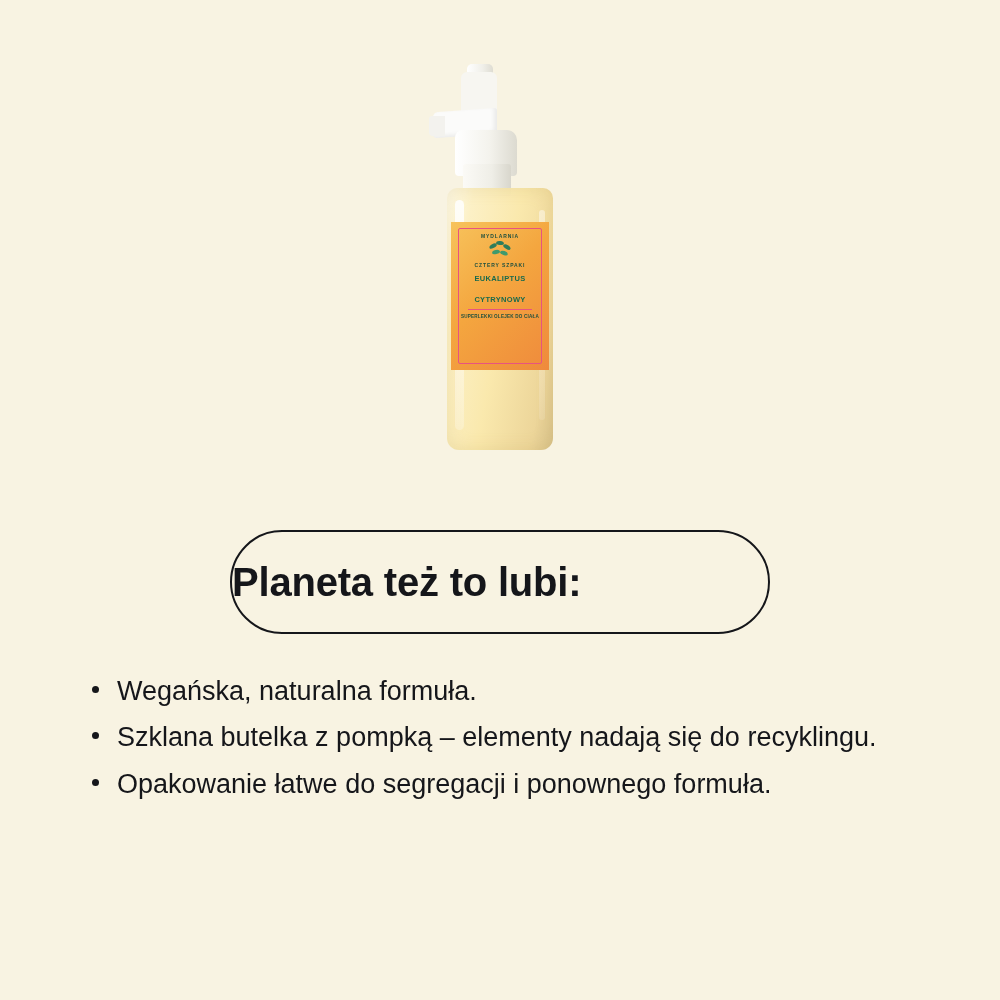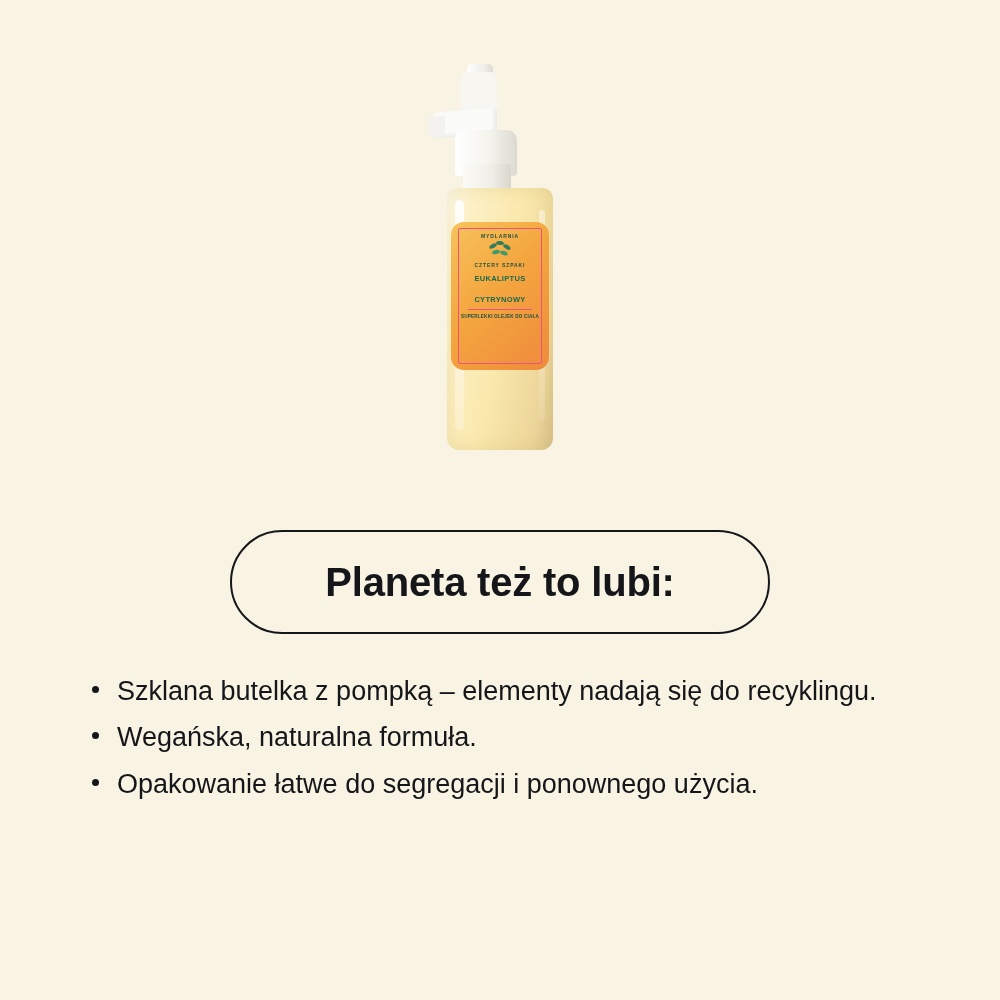--- a/index.html
+++ b/index.html
@@ -131,21 +131,21 @@
   }
 
   
   .label {
     position: absolute;
     left: 24px;
     top: 162px;
     width: 98px;
     height: 148px;
     background: linear-gradient(135deg,#f7c35c 0%,#f4a63f 45%,#ef8a3c 100%);
-    border-radius: 13px;
+    border-radius: 0;
     overflow: hidden;
   }
   .label-inner {
     position: absolute;
     left: 7px;
     top: 6px;
     right: 7px;
     bottom: 6px;
     border: 1.5px solid #e8537f;
     border-radius: 2px;
@@ -213,21 +213,21 @@
     position: absolute;
     left: 50%;
     top: 530px;
     transform: translateX(-50%);
     width: 540px;
     height: 104px;
     border: 2.5px solid #15161a;
     border-radius: 52px;
     display: flex;
     align-items: center;
-    justify-content: center;
+    justify-content: flex-start;
     box-sizing: border-box;
     background: transparent;
   }
   .headline-text {
     font-size: 40px;
     font-weight: 800;
     color: #15161a;
     letter-spacing: -0.2px;
     white-space: nowrap;
   }
@@ -298,25 +298,25 @@
     </div>
   </div>
 
   <div class="headline-pill">
     <span class="headline-text">Planeta też to lubi:</span>
   </div>
 
   <div class="benefits">
     <div class="benefit-item">
       <span class="bullet-dot"></span>
+      <span class="benefit-text">Wegańska, naturalna formuła.</span>
+    </div>
+    <div class="benefit-item">
+      <span class="bullet-dot"></span>
       <span class="benefit-text">Szklana butelka z pompką – elementy nadają się do recyklingu.</span>
     </div>
     <div class="benefit-item">
       <span class="bullet-dot"></span>
-      <span class="benefit-text">Wegańska, naturalna formuła.</span>
-    </div>
-    <div class="benefit-item">
-      <span class="bullet-dot"></span>
-      <span class="benefit-text">Opakowanie łatwe do segregacji i ponownego użycia.</span>
+      <span class="benefit-text">Opakowanie łatwe do segregacji i ponownego formuła.</span>
     </div>
   </div>
 
 </div>
 
 </body></html>

